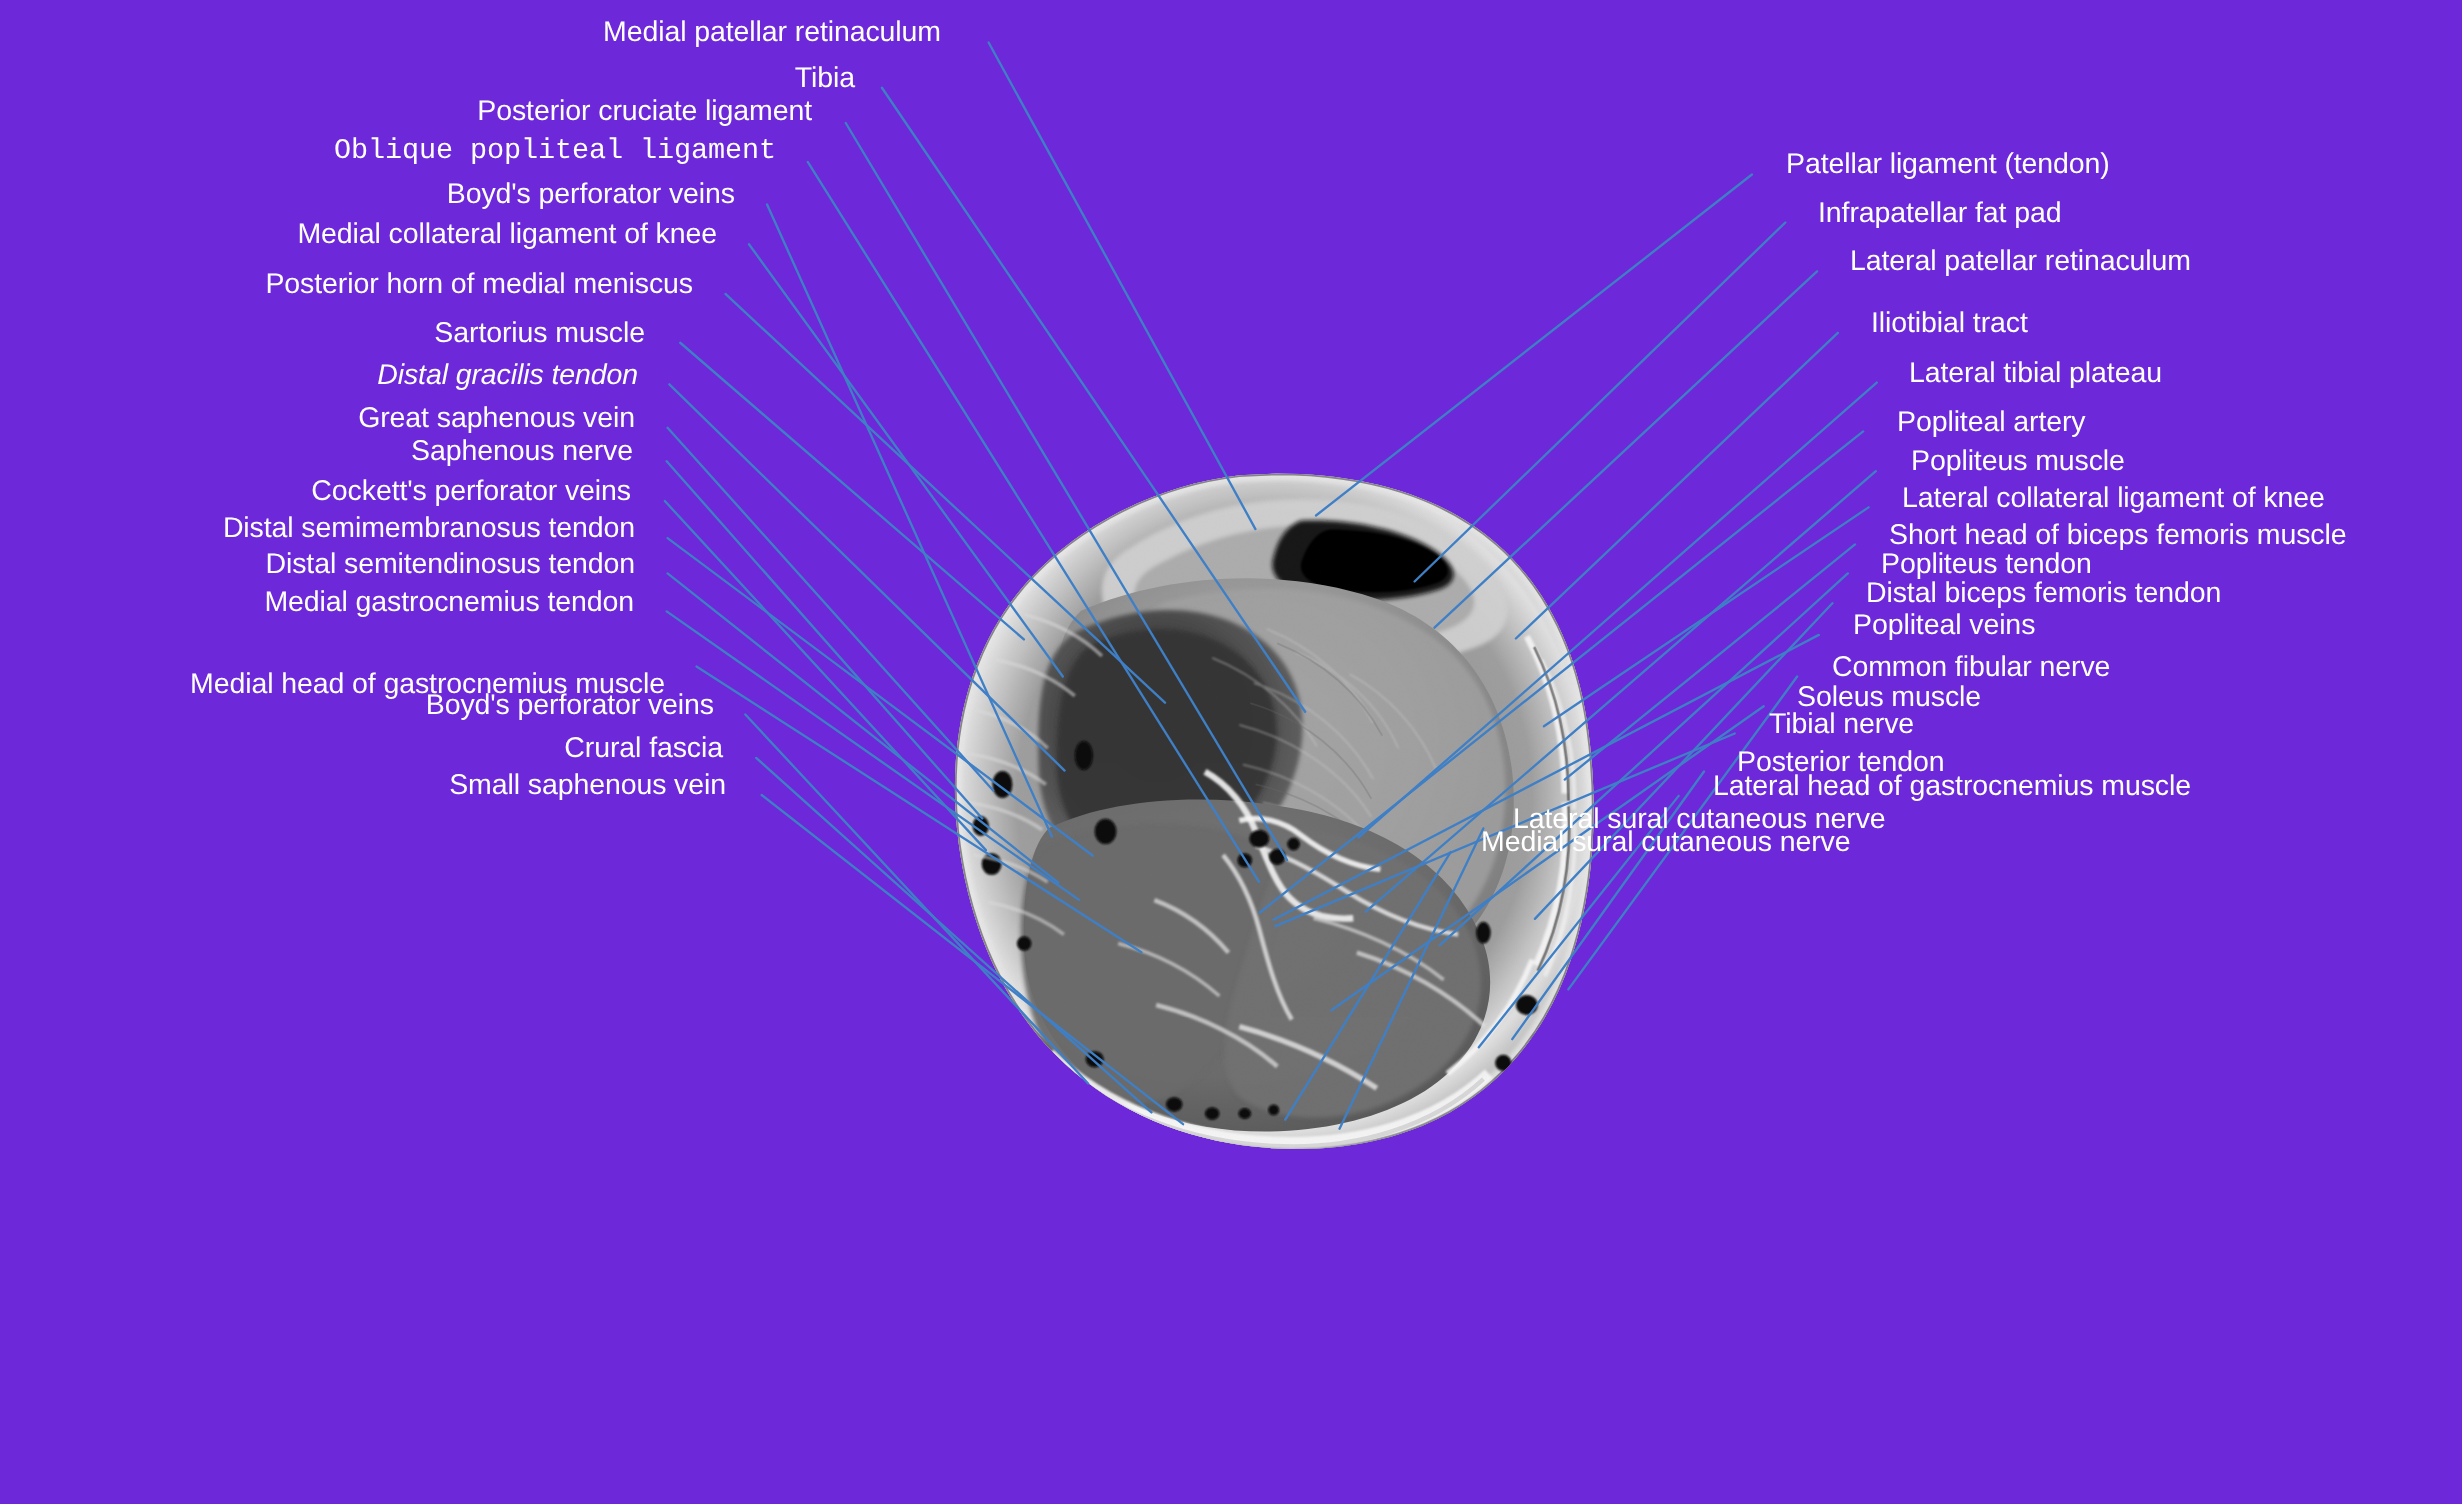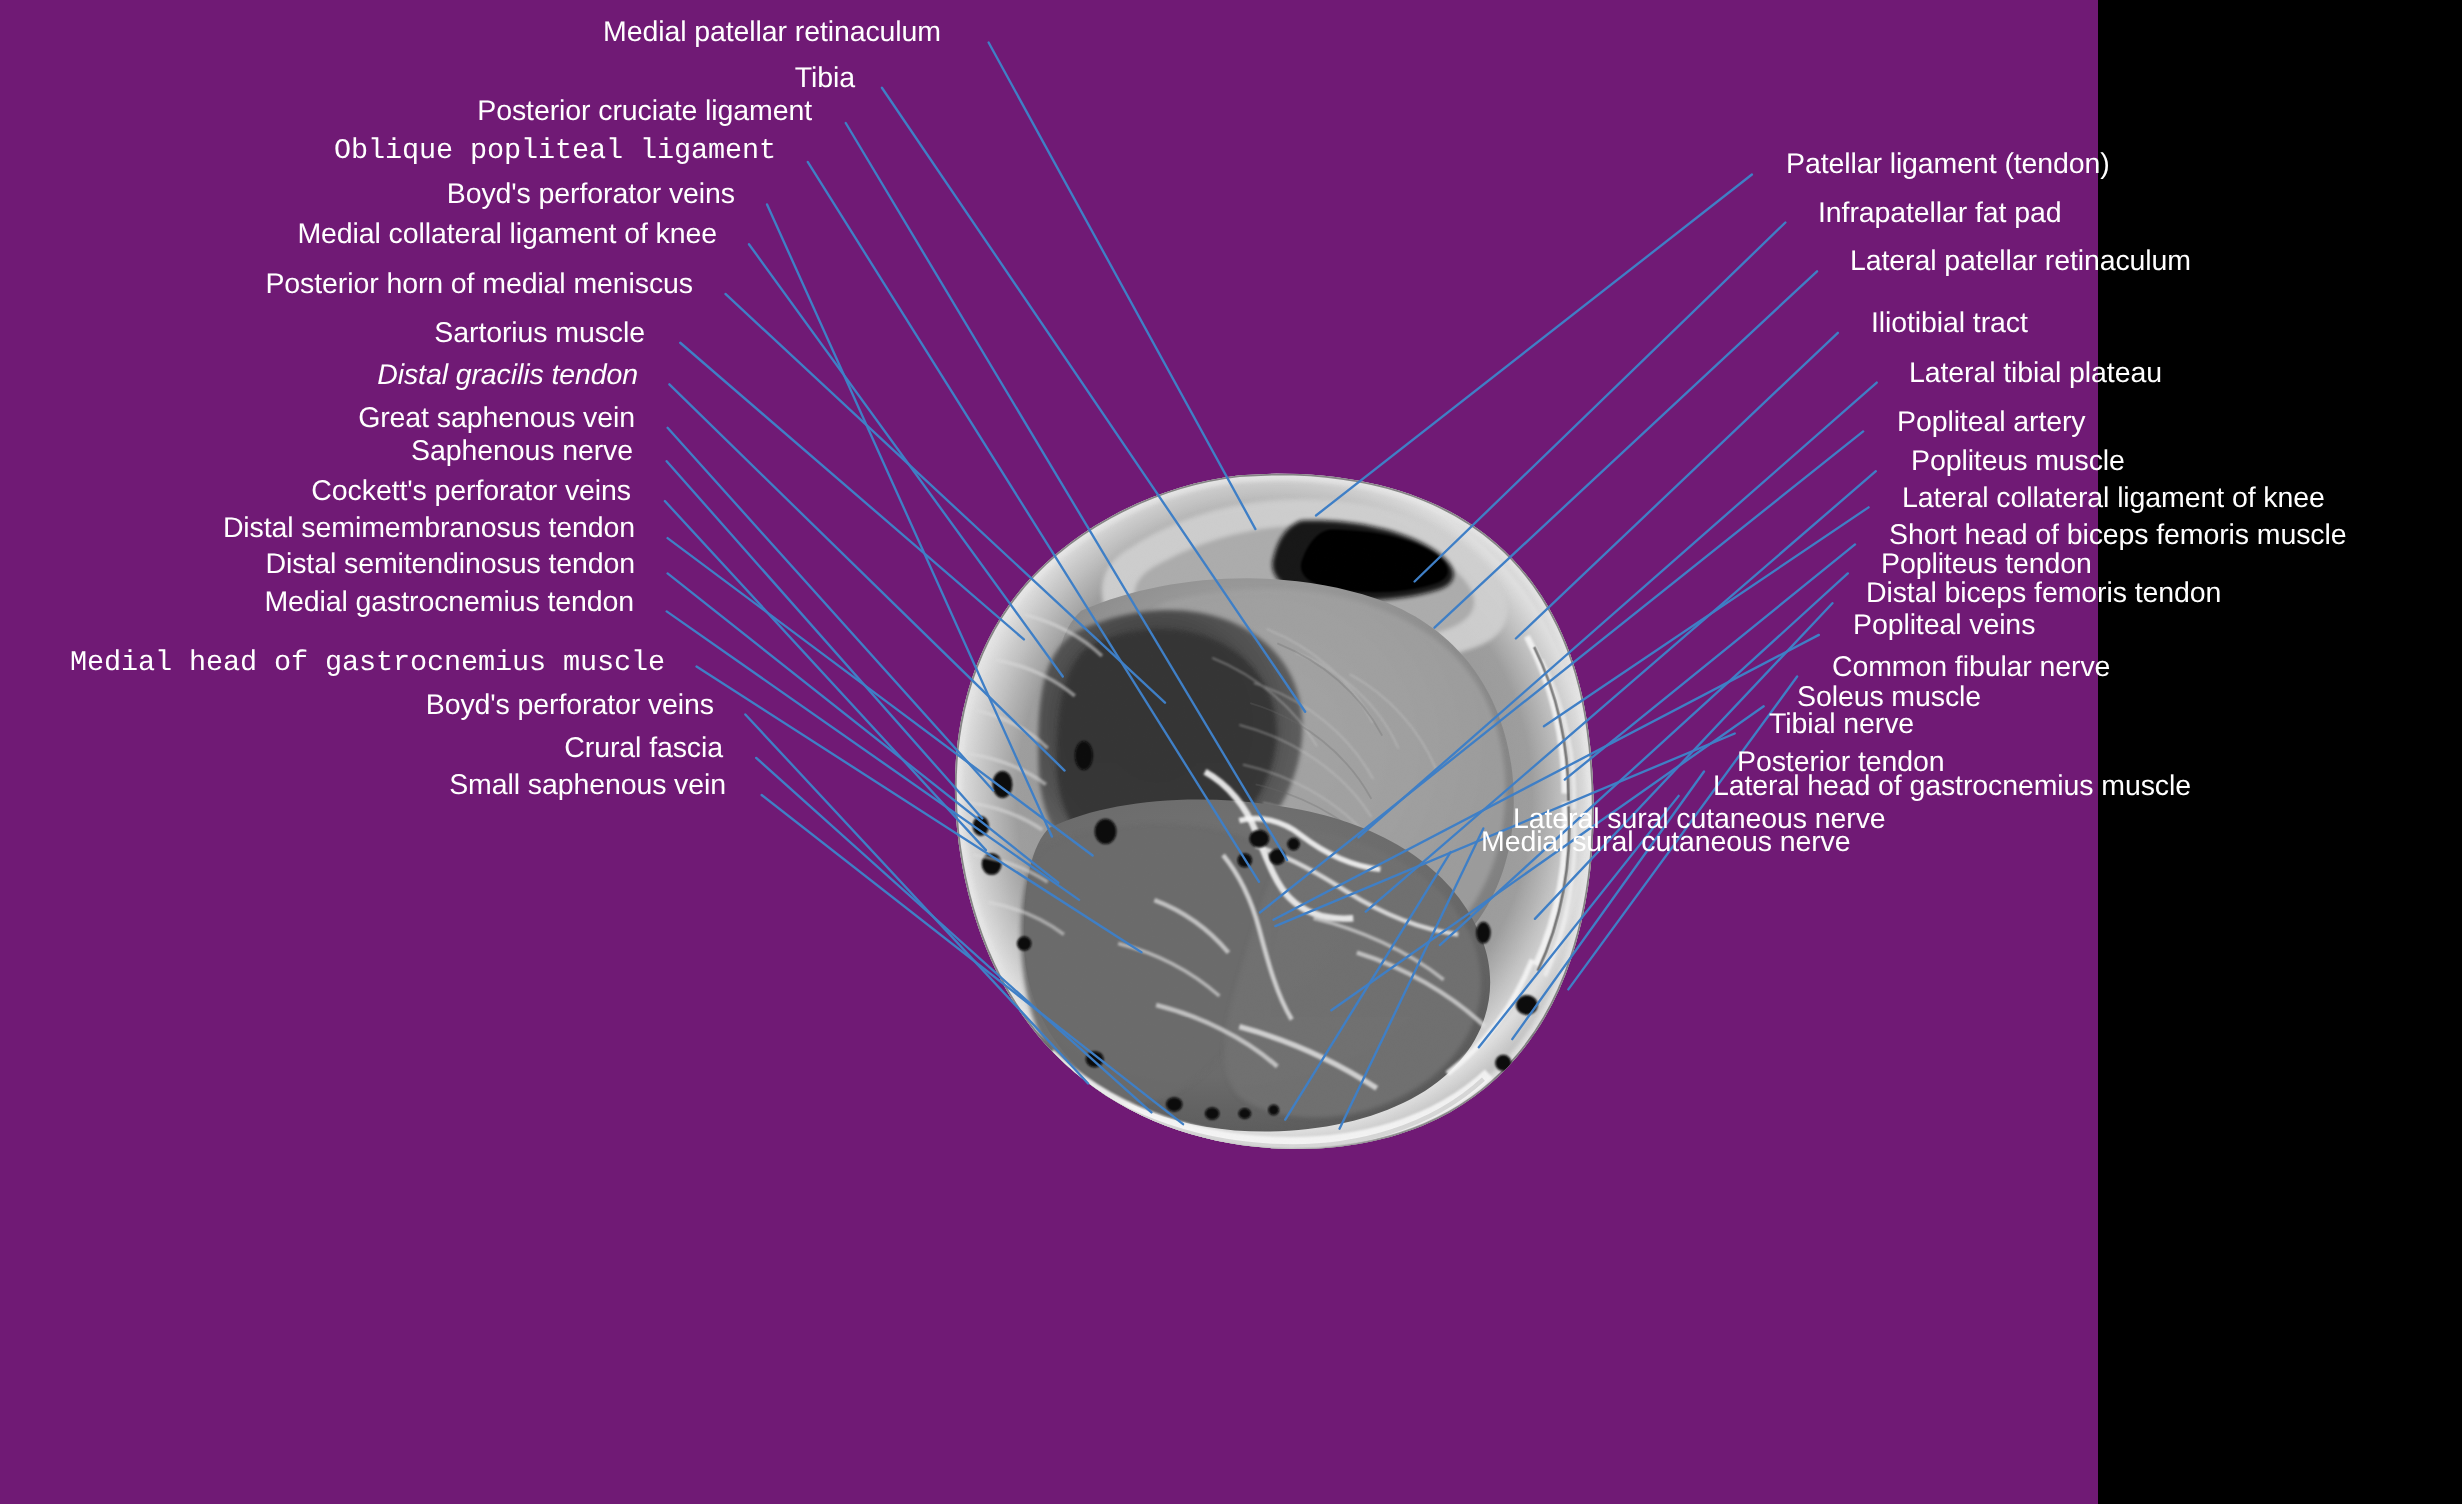--- a/index.html
+++ b/index.html
@@ -1,21 +1,21 @@
 <!DOCTYPE html>
 <html style="font-size:14.5px"><head>
 <meta charset="utf-8">
 <style>
   html,body{margin:0;padding:0;background:#000;}
   body{
     width:2462px;height:1504px;overflow:hidden;position:relative;
     font-family:"Liberation Sans","DejaVu Sans",sans-serif;
     background:#000;color:#fff;
   }
-  #stage{position:absolute;inset:0;width:2098px;height:1504px;background:#701a75;}
+  #stage{position:absolute;inset:0;width:2462px;height:1504px;background:#6d28d9;}
 
   
   #scan-wrap{position:absolute;left:941px;top:466px;width:669px;height:683px;}
   #scan-svg{display:block;width:669px;height:683px;}
 
   
   #leaders{position:absolute;inset:0;width:2462px;height:1504px;pointer-events:none;}
 
   
   .lbl{
@@ -293,21 +293,21 @@
       <div class="lbl r" style="left: 717px; top: 234px;">Medial collateral ligament of knee</div>
       <div class="lbl r" style="left: 693px; top: 284px;">Posterior horn of medial meniscus</div>
       <div class="lbl r" style="left: 645px; top: 333px;">Sartorius muscle</div>
       <div class="lbl r" style="left: 638px; top: 375px; font-style: italic;">Distal gracilis tendon</div>
       <div class="lbl r" style="left: 635px; top: 418px;">Great saphenous vein</div>
       <div class="lbl r" style="left: 633px; top: 451px;">Saphenous nerve</div>
       <div class="lbl r" style="left: 631px; top: 491px;">Cockett's perforator veins</div>
       <div class="lbl r" style="left: 635px; top: 528px;">Distal semimembranosus tendon</div>
       <div class="lbl r" style="left: 635px; top: 564px;">Distal semitendinosus tendon</div>
       <div class="lbl r" style="left: 634px; top: 602px;">Medial gastrocnemius tendon</div>
-      <div class="lbl r" style="left: 665px; top: 663px; font-family: Liberation Mono, monospace;">Medial head of gastrocnemius muscle</div>
+      <div class="lbl r" style="left: 665px; top: 684px;">Medial head of gastrocnemius muscle</div>
       <div class="lbl r" style="left: 714px; top: 705px;">Boyd's perforator veins</div>
       <div class="lbl r" style="left: 723px; top: 748px;">Crural fascia</div>
       <div class="lbl r" style="left: 726px; top: 785px;">Small saphenous vein</div>
       <div class="lbl l" style="left: 1786px; top: 164px;">Patellar ligament (tendon)</div>
       <div class="lbl l" style="left: 1818px; top: 213px;">Infrapatellar fat pad</div>
       <div class="lbl l" style="left: 1850px; top: 261px;">Lateral patellar retinaculum</div>
       <div class="lbl l" style="left: 1871px; top: 323px;">Iliotibial tract</div>
       <div class="lbl l" style="left: 1909px; top: 373px;">Lateral tibial plateau</div>
       <div class="lbl l" style="left: 1897px; top: 422px;">Popliteal artery</div>
       <div class="lbl l" style="left: 1911px; top: 461px;">Popliteus muscle</div>

